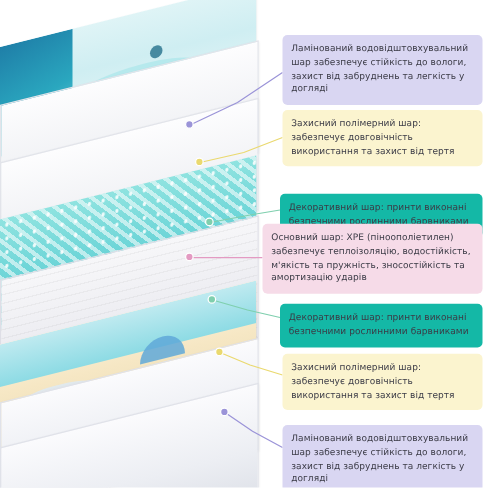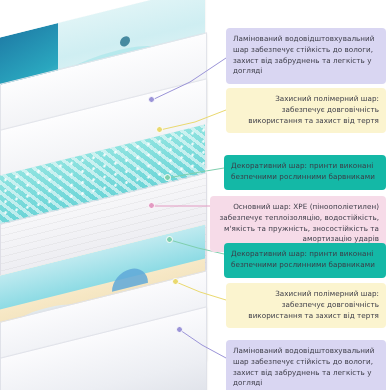--- a/index.html
+++ b/index.html
@@ -147,28 +147,28 @@
     position: absolute;
     border-radius: 4px;
     padding: 6px 7px 7px 7px;
     box-sizing: border-box;
     font-size: 7.2px;
     line-height: 1.5;
     color: #3b3b46;
     letter-spacing: .05px;
   }
   .c-purple { background: #d9d6f2; }
-  .c-yellow { background: #fbf4cf; text-align: right; }
+  .c-yellow { background: #fbf4cf; }
   .c-green  { background: #14b8a6; }
   .c-pink   { background: #f6dbe8; }
 
   #callout-1 { left: 226px; top: 28px;  width: 160px; }
   #callout-2 { left: 226px; top: 88px;  width: 160px; }
   #callout-3 { left: 224px; top: 155px; width: 162px; }
-  #callout-4 { left: 210px; top: 196px; width: 176px; text-align: right; }
+  #callout-4 { left: 210px; top: 179px; width: 176px; }
   #callout-5 { left: 224px; top: 243px; width: 162px; }
   #callout-6 { left: 226px; top: 283px; width: 160px; }
   #callout-7 { left: 226px; top: 340px; width: 160px; }
 
   
   #leaders {
     position: absolute;
     left: 0; top: 0;
     width: 390px; height: 390px;
     pointer-events: none;

